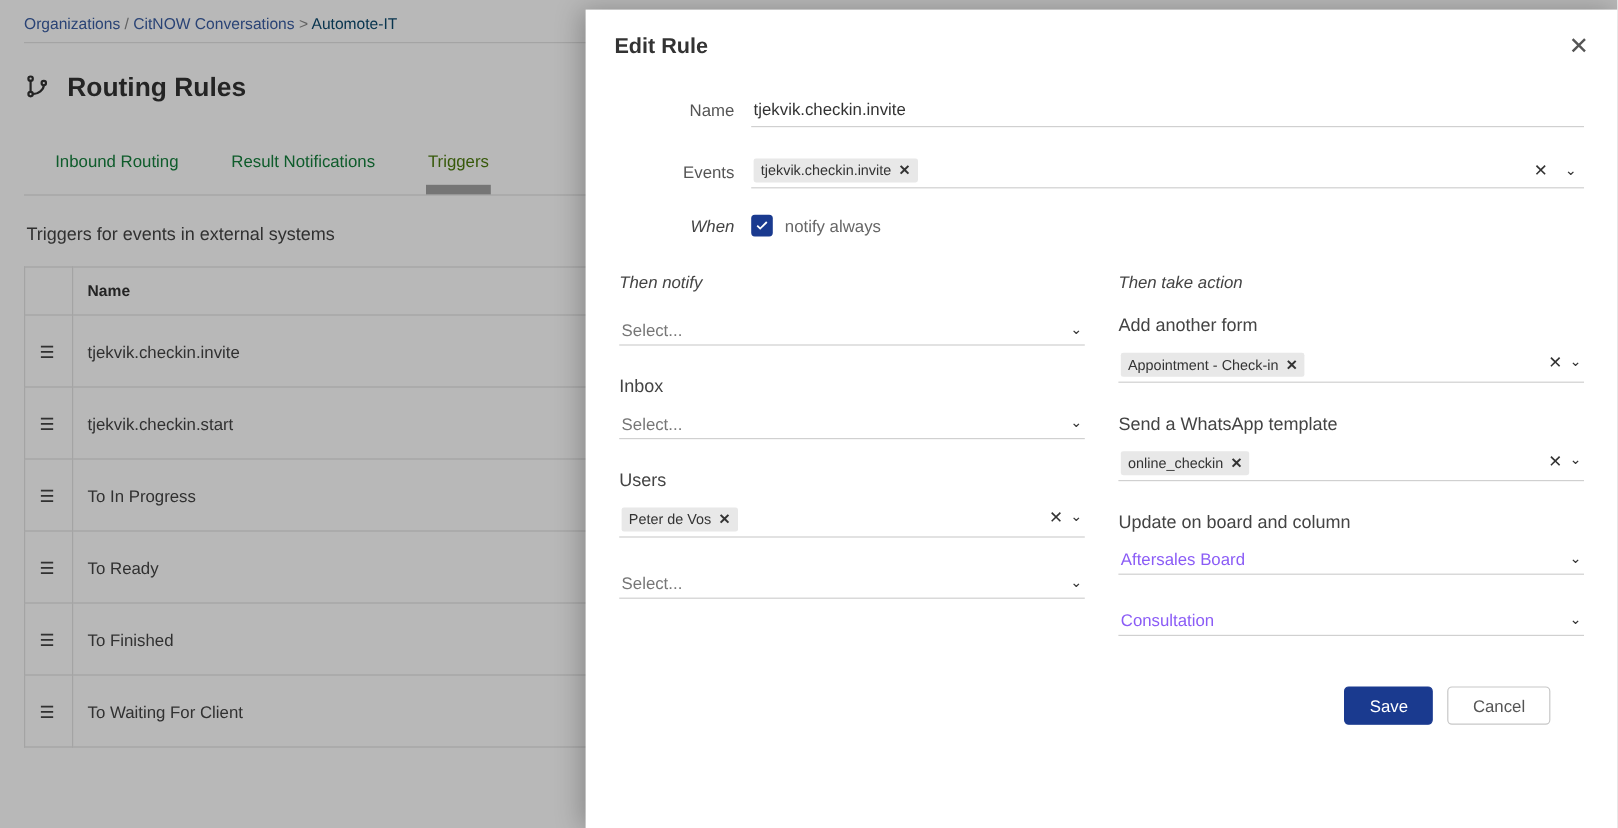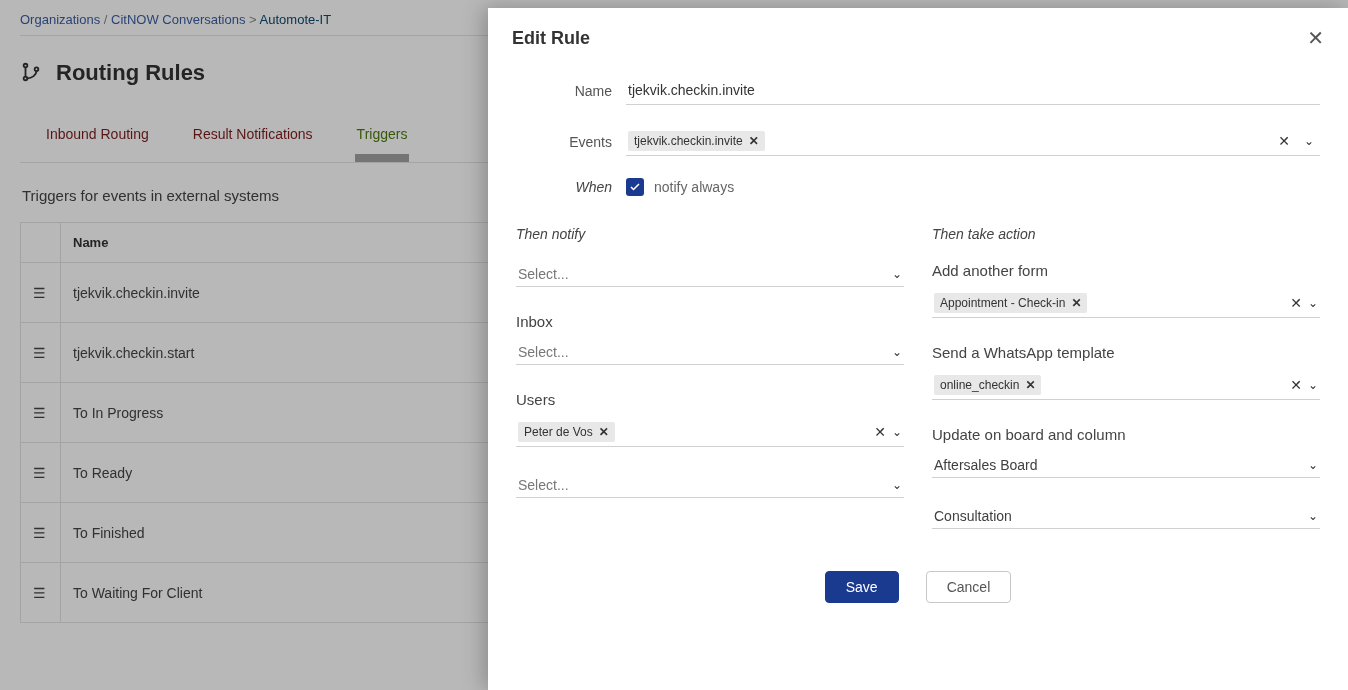--- a/index.html
+++ b/index.html
@@ -16,21 +16,21 @@
   
   .bg-page { position: relative; width: 100%; height: 100%; padding: 12px 20px 0 20px; }
   .crumb { font-size: 13px; color: #555; padding-bottom: 8px; border-bottom: 1px solid #e3e3e3; }
   .crumb a { color: #3b5ea3; text-decoration: none; }
   .crumb .sep { color: #888; }
   .crumb .cur { color: #0c4a6e; }
   .pg-title { display: flex; align-items: center; gap: 14px; padding: 24px 0 30px 0; }
   .pg-title h1 { font-size: 22px; font-weight: 600; color: #333; }
   .pg-title svg { width: 22px; height: 22px; stroke: #333; }
   .tabs { display:flex; gap: 40px; border-bottom: 1px solid #e3e3e3; padding-left: 24px; }
-  .tab { padding: 10px 2px 12px 2px; color: #7f1d1d; cursor:pointer; }
+  .tab { padding: 10px 2px 12px 2px; color: #15803d; cursor:pointer; }
   .tab.active { color: #4d7c0f; border-bottom: 8px solid #a3a3a3; font-weight:500;}
   .subhead { padding: 24px 2px 18px 2px; font-size: 15px; color: #444; }
   table.triggers { width: 100%; border-collapse: collapse; }
   table.triggers th, table.triggers td { border: 1px solid #e3e3e3; padding: 0 12px; text-align:left; }
   table.triggers th { height: 40px; font-size:13px; font-weight:600; color:#333; background:#fff; }
   table.triggers td { height: 60px; font-size: 14px; color:#444; }
   table.triggers td.italic { font-style: italic; color:#777; }
   td.dragcol { width:40px; text-align:center; color:#666; }
   
   .overlay-dim {
@@ -69,27 +69,27 @@
   .twocol {
     margin-top: 30px;
     display:grid; grid-template-columns: 1fr 1fr; column-gap: 28px; row-gap: 26px;
     align-items:start;
   }
   .group-title { font-style: italic; color:#444; font-size: 14px; margin-bottom: 20px;}
   .fieldblock { margin-bottom: 26px; }
   .fieldblock .flabel { font-size: 15px; color:#444; margin-bottom: 10px; }
   .selectline {
     border-bottom:1px solid #d0d0d0;
-    display:flex; align-items:center; padding: 4px 2px;
+    display:flex; align-items:flex-start; padding: 4px 2px;
   }
   .selectline .placeholder { color:#777; font-size:14px; flex:1;}
-  .selectline .value { color:#404040; font-size:14px; flex:1; }
+  .selectline .value { color:#8b5cf6; font-size:14px; flex:1; }
   .selectline .caret { font-size:12px; color:#333; cursor:pointer;}
   .selectline .clear { font-size:14px; color:#333; cursor:pointer; padding:0 6px;}
-  .panel-foot { padding: 16px 28px 26px 28px; display:flex; justify-content:center; gap:27px;}
+  .panel-foot { padding: 16px 28px 26px 28px; display:flex; justify-content:flex-end; gap:12px;}
   .btn { padding: 7px 20px; border-radius:4px; font-size:14px; cursor:pointer; }
   .btn.primary { background:#1a3a8f; color:#fff; border:1px solid #1a3a8f;}
   .btn.secondary { background:#fff; color:#555; border:1px solid #c7c7c7;}
 </style>
 </head>
 <body>
 
 <div class="bg-page">
   <div class="crumb">
     <a href="#">Organizations</a>

